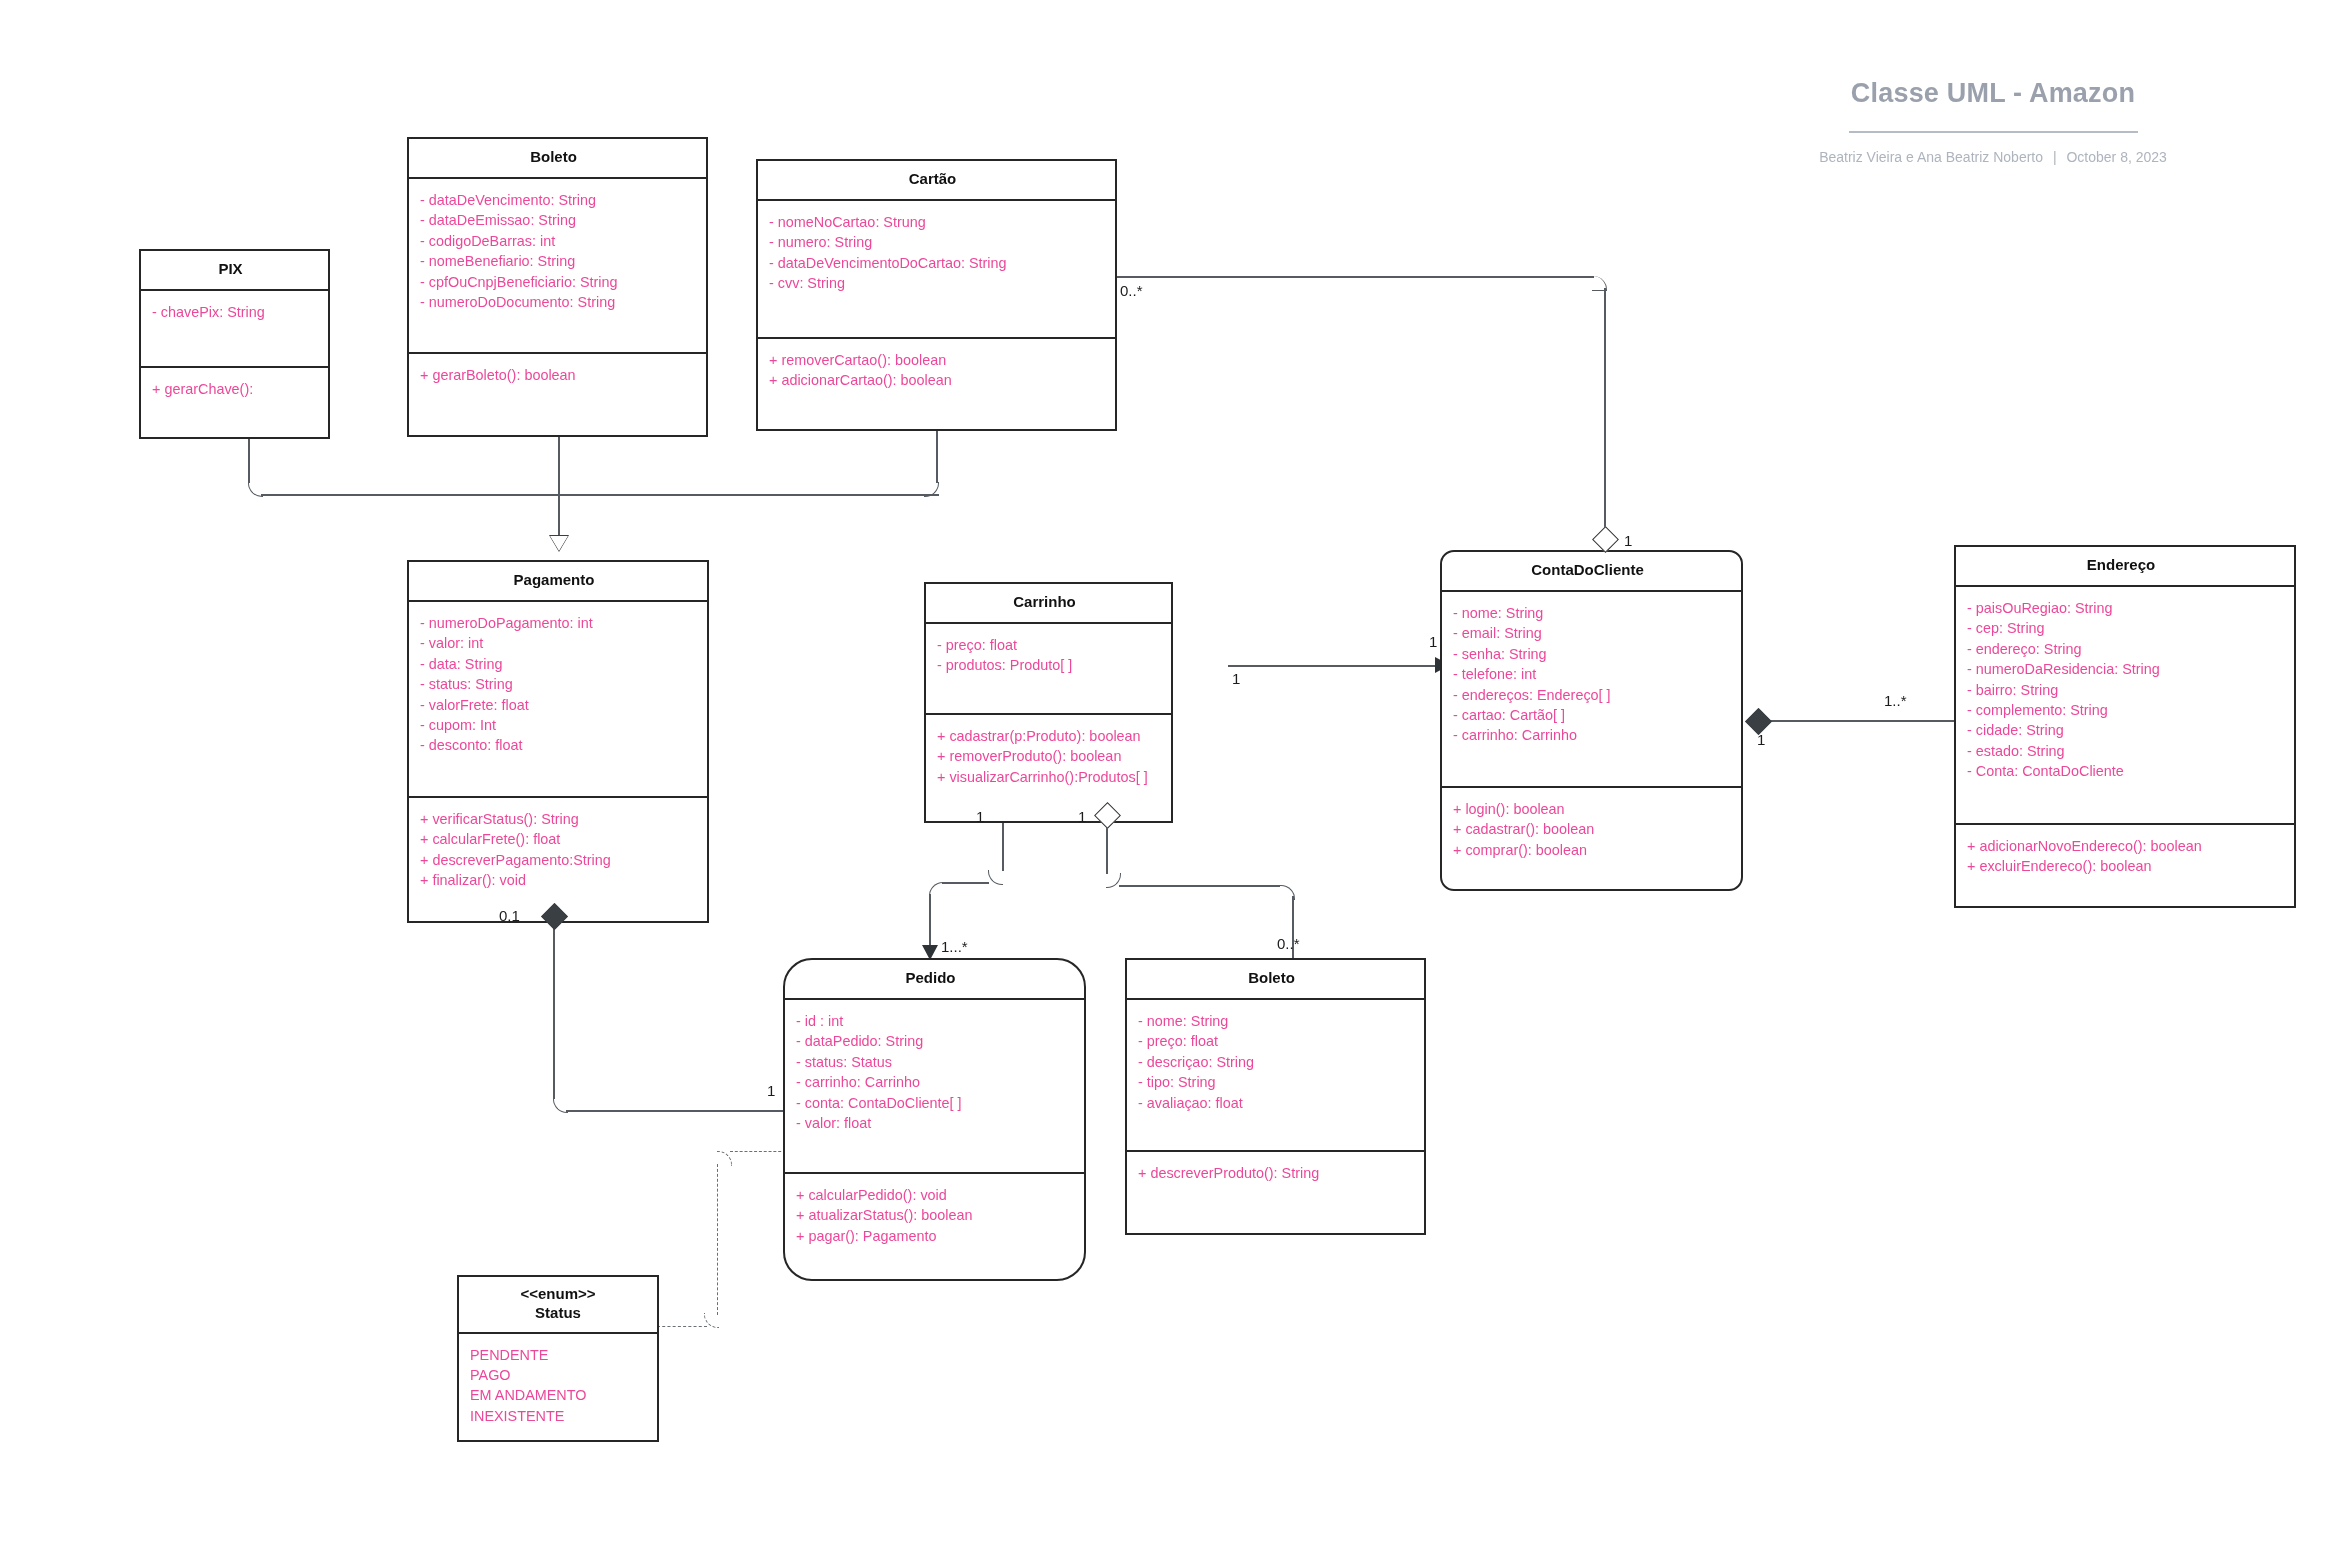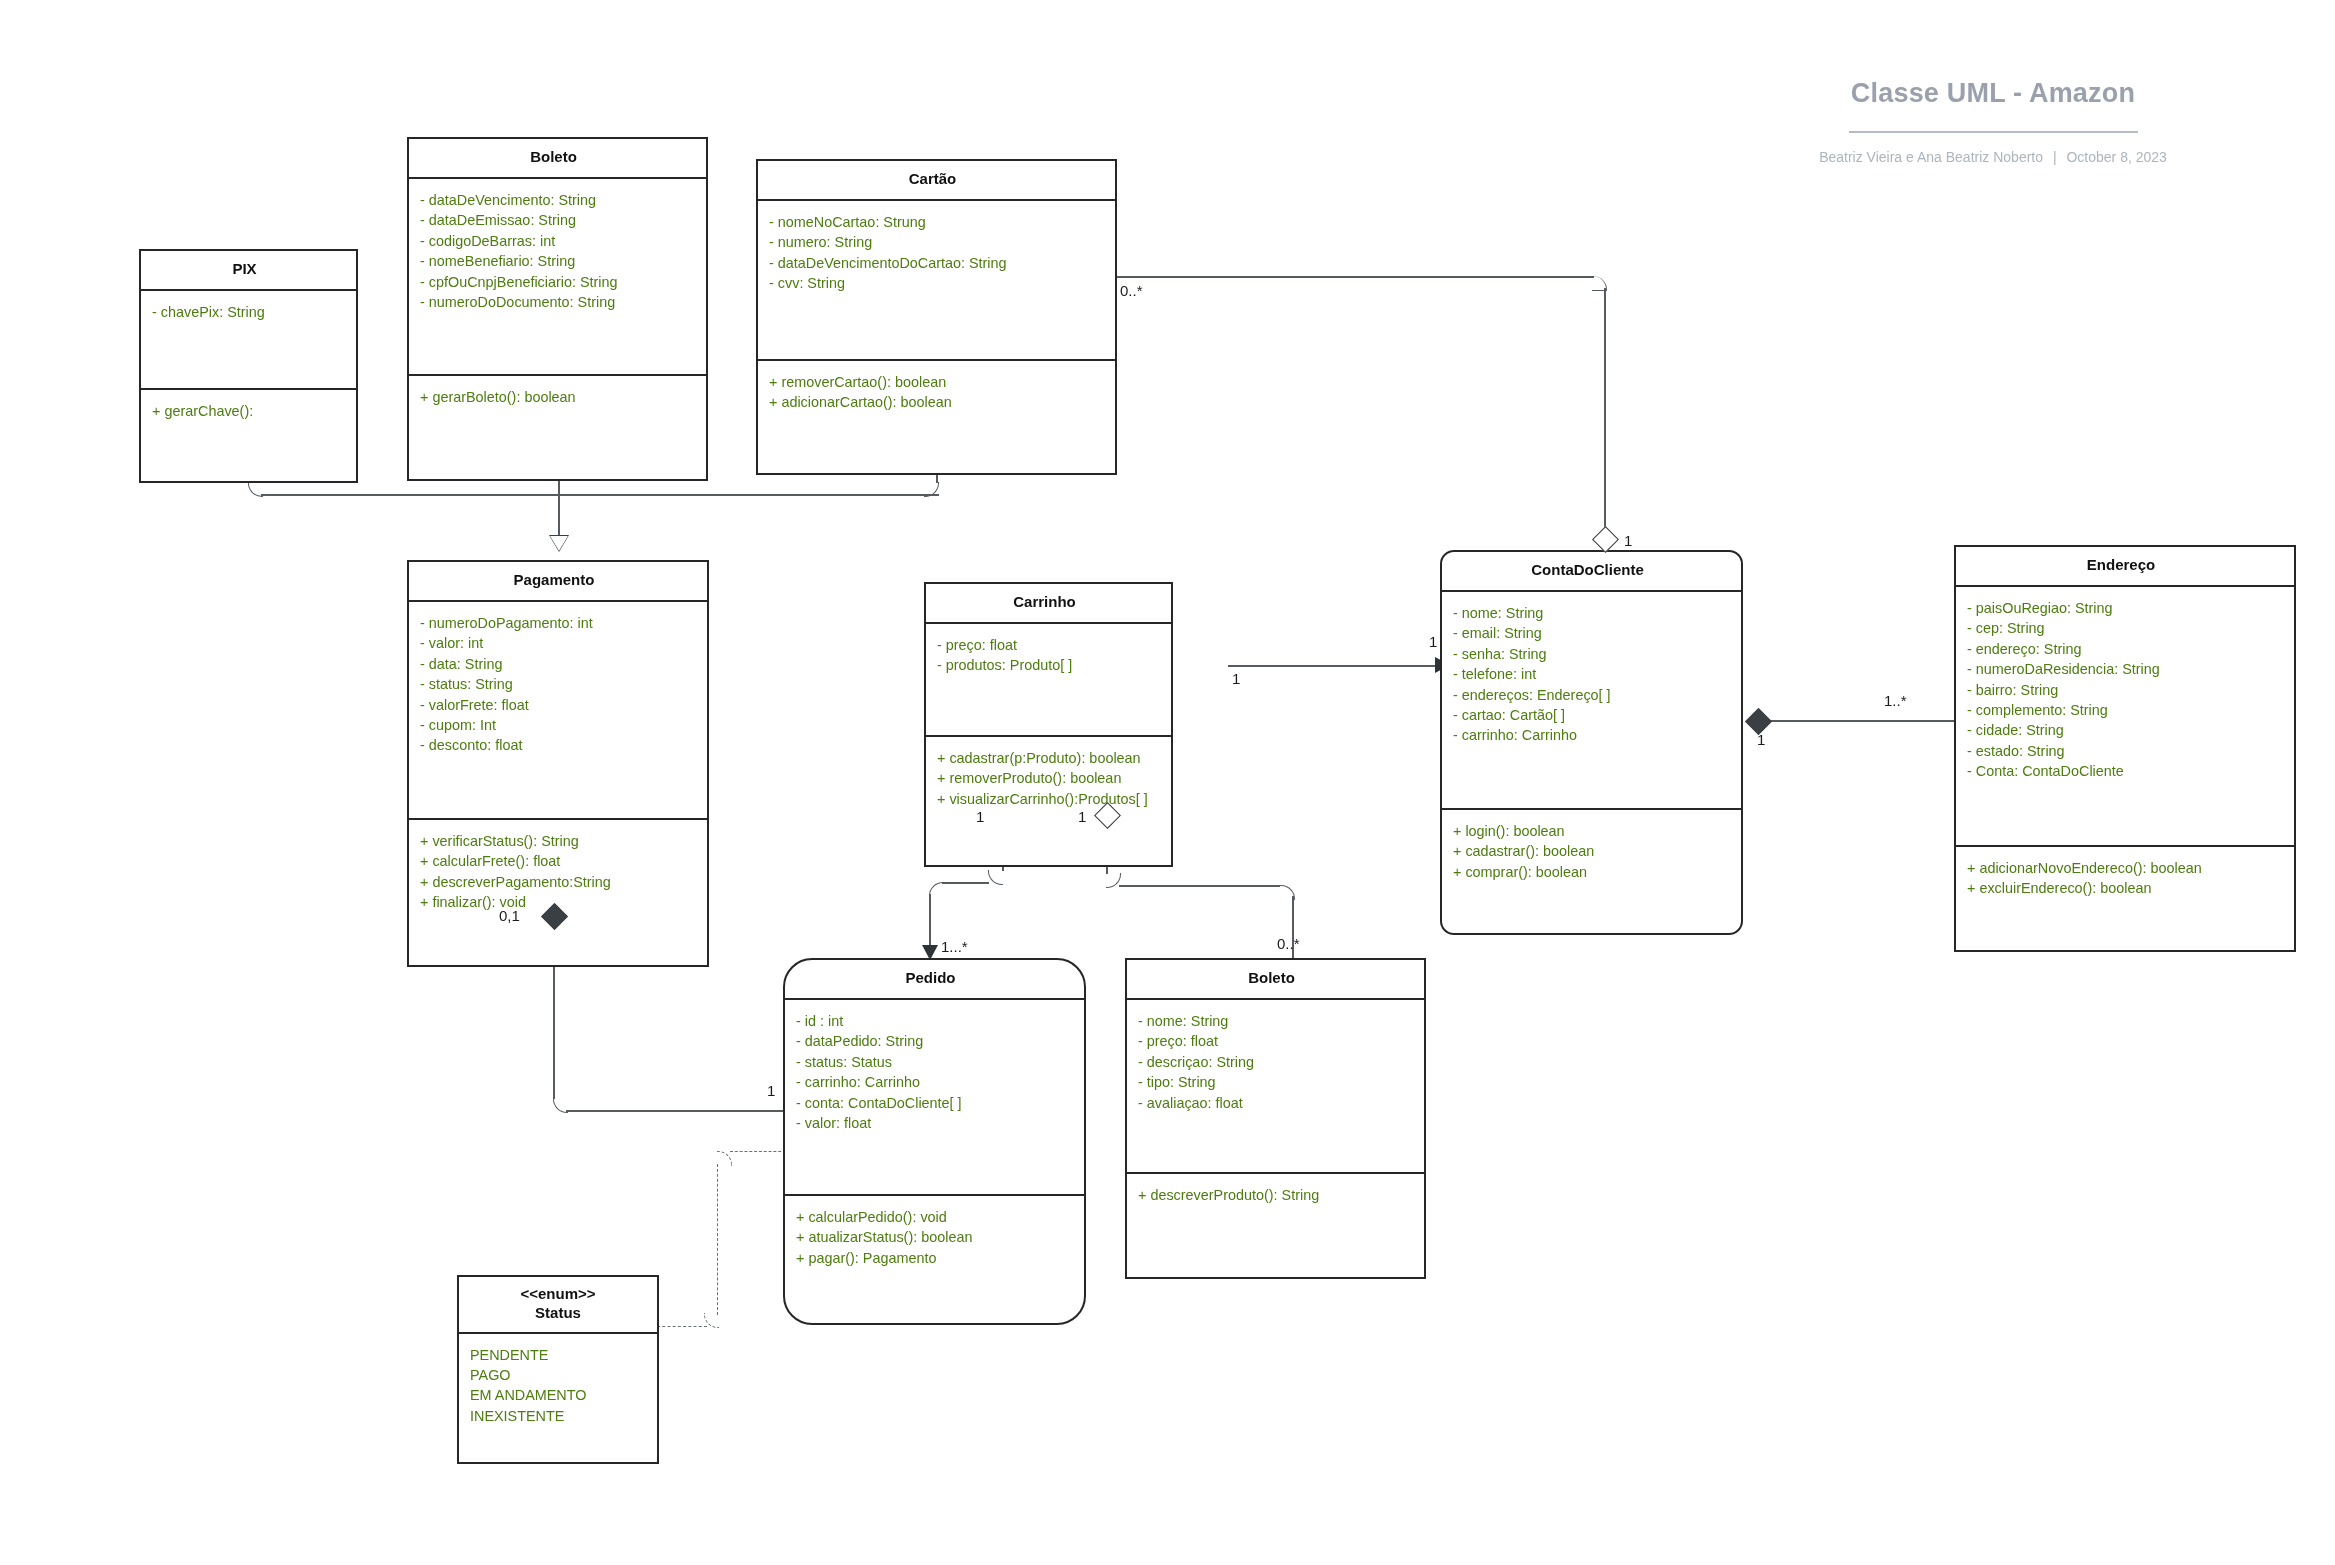--- a/index.html
+++ b/index.html
@@ -57,24 +57,24 @@
     text-align: center;
     font-weight: bold;
     font-size: 15px;
     padding: 9px 14px 10px 6px;
     border-bottom: 2px solid #262626;
     line-height: 1.25;
     color: #111;
   }
   .uml-name.stereo { padding: 8px 6px 9px 6px; }
   .uml-attrs, .uml-ops {
-    padding: 11px 11px 30px 11px;
+    padding: 11px 11px 8px 11px;
     font-size: 14.4px;
     line-height: 1.42;
-    color: #4d7c0f;
+    color: #ec4899;
   }
   .uml-attrs { border-bottom: 2px solid #262626; }
   .uml-attrs.no-rule { border-bottom: none; }
   .uml-attrs div, .uml-ops div { white-space: nowrap; }
 
   
   .ln {
     position: absolute;
     background: #555b61;
     z-index: 1;
@@ -238,21 +238,21 @@
 <div class="ln h" style="left:566px; top:1110px; width:220px;"></div>
 <div class="mult" style="left:499px; top:907px;">0,1</div>
 <div class="mult" style="left:767px; top:1082px;">1</div>
 
 <div class="dsh h" style="left:657px; top:1326px; width:50px;"></div>
 <div class="dsh-corner" style="left:704px; top:1313px; width:14px; height:14px; border-left-width:1.8px; border-bottom-width:1.8px; border-bottom-left-radius:14px;"></div>
 <div class="dsh v" style="left:717px; top:1164px; height:151px;"></div>
 <div class="dsh-corner" style="left:717px; top:1151px; width:14px; height:14px; border-right-width:1.8px; border-top-width:1.8px; border-top-right-radius:14px;"></div>
 <div class="dsh h" style="left:730px; top:1151px; width:56px;"></div>
 
-<div class="uml-class" style="left:139px; top:249px; width:219px;">
+<div class="uml-class" style="left:139px; top:249px; width:191px;">
   <div class="uml-name">PIX</div>
   <div class="uml-attrs" style="height:56px;">
     <div>- chavePix: String</div>
   </div>
   <div class="uml-ops" style="height:50px;">
     <div>+ gerarChave():</div>
   </div>
 </div>
 
 <div class="uml-class" style="left:407px; top:137px; width:301px;">

